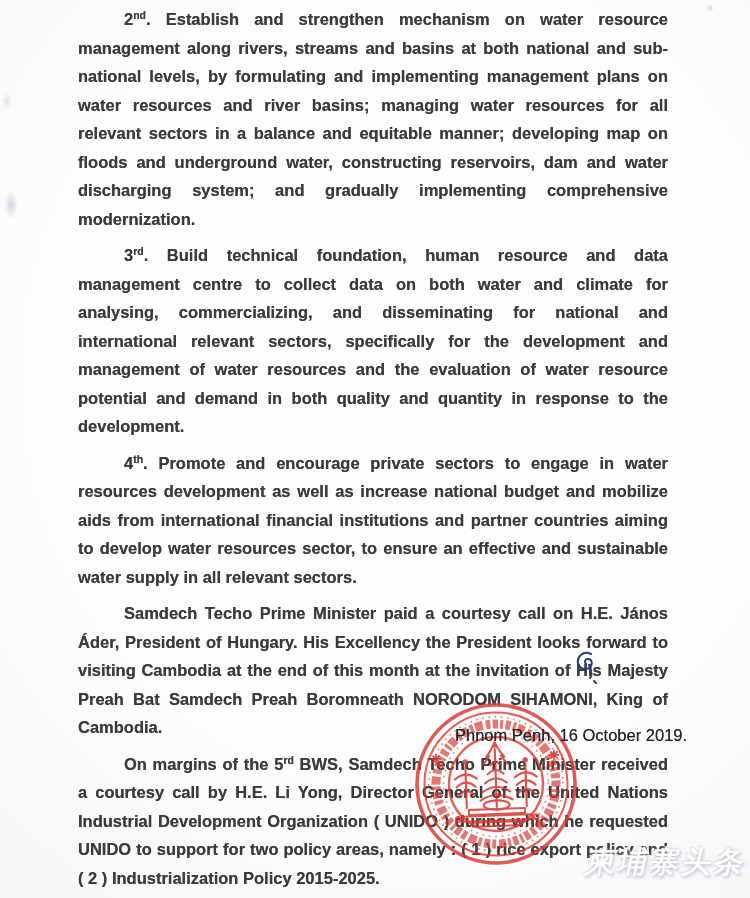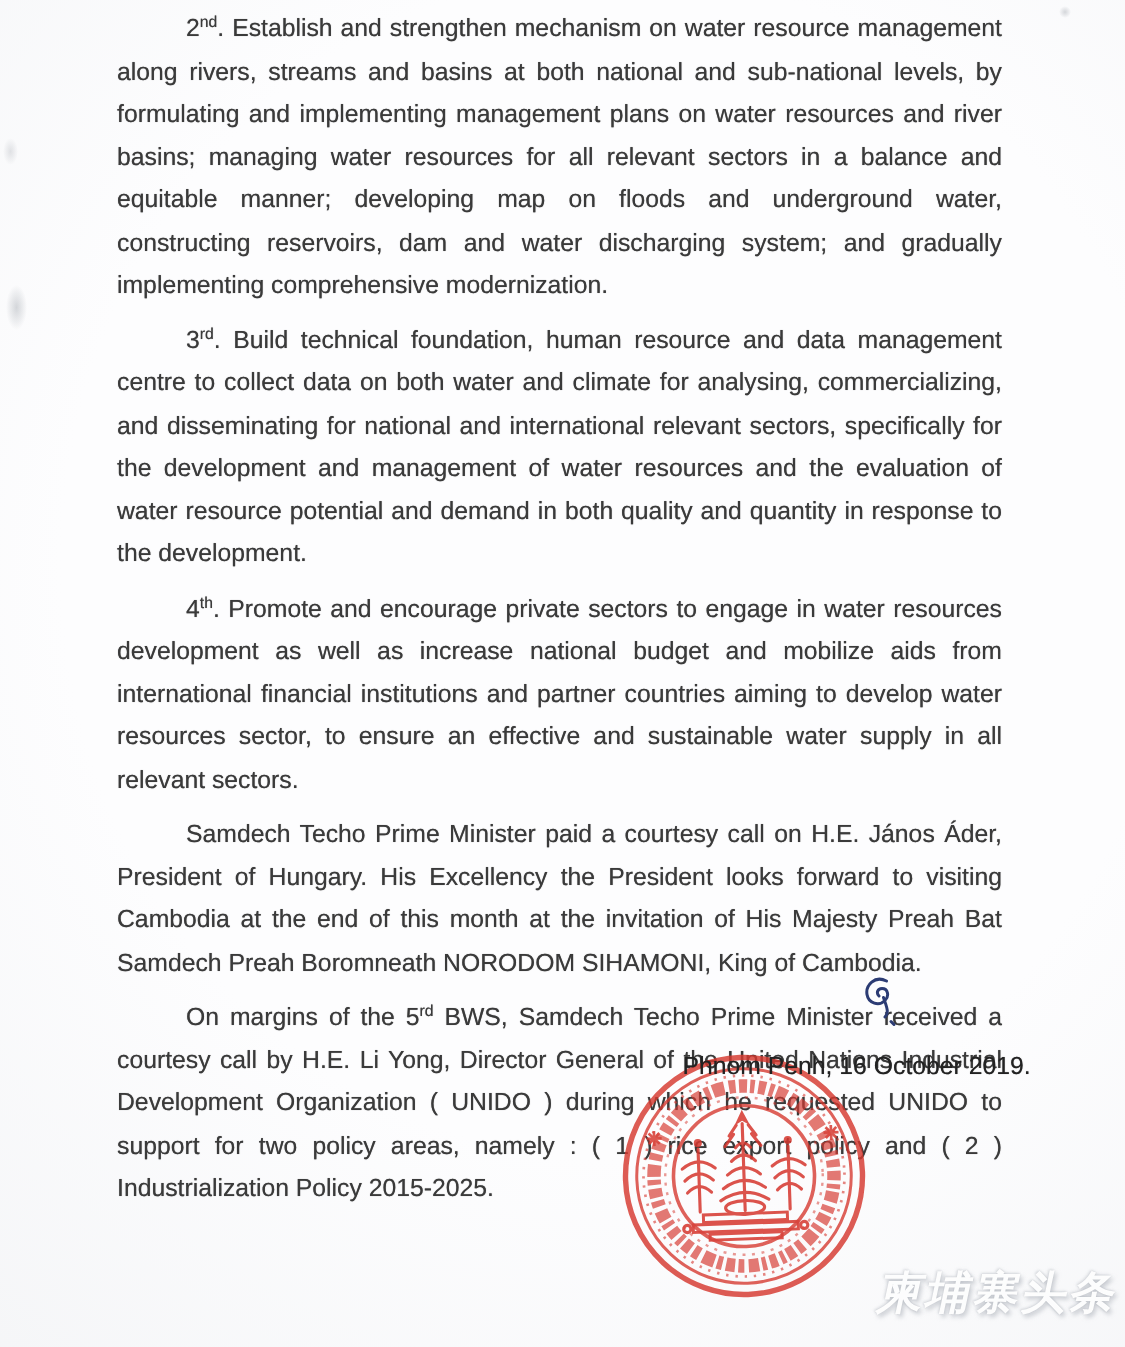--- a/index.html
+++ b/index.html
@@ -21,25 +21,25 @@
     background:radial-gradient(closest-side,rgba(130,136,146,0.22),rgba(130,136,146,0));}
   .smudge.s3{left:706px;top:4px;width:8px;height:8px;
     background:radial-gradient(closest-side,rgba(140,146,155,0.35),rgba(140,146,155,0));}
 
   .doc-body{
     position:absolute;left:78px;top:5px;width:590px;
     color:#3a3a3a;font-size:16.5px;line-height:28.5px;
     text-align:justify;z-index:1;
     text-shadow:0 0 0.5px rgba(58,58,58,0.75);
   }
-  .doc-body p{margin:0 0 8px 0;text-indent:46px;}
+  .doc-body p{margin:0 0 8px 0;text-indent:46px;font-weight:bold;}
   .doc-body sup{font-size:10.5px;line-height:0;vertical-align:6px;letter-spacing:0;}
 
   .dateline{
-    position:absolute;left:455px;top:702px;z-index:3;
+    position:absolute;left:455px;top:726px;z-index:3;
     color:#222;font-size:16.5px;white-space:nowrap;
     text-shadow:0 0 0.5px rgba(40,40,40,0.7);
   }
 
   .stamp{
     position:absolute;left:413px;top:701px;width:166px;height:166px;
     z-index:2;opacity:0.93;transform:rotate(-2deg);
   }
 
   .pen-mark{

